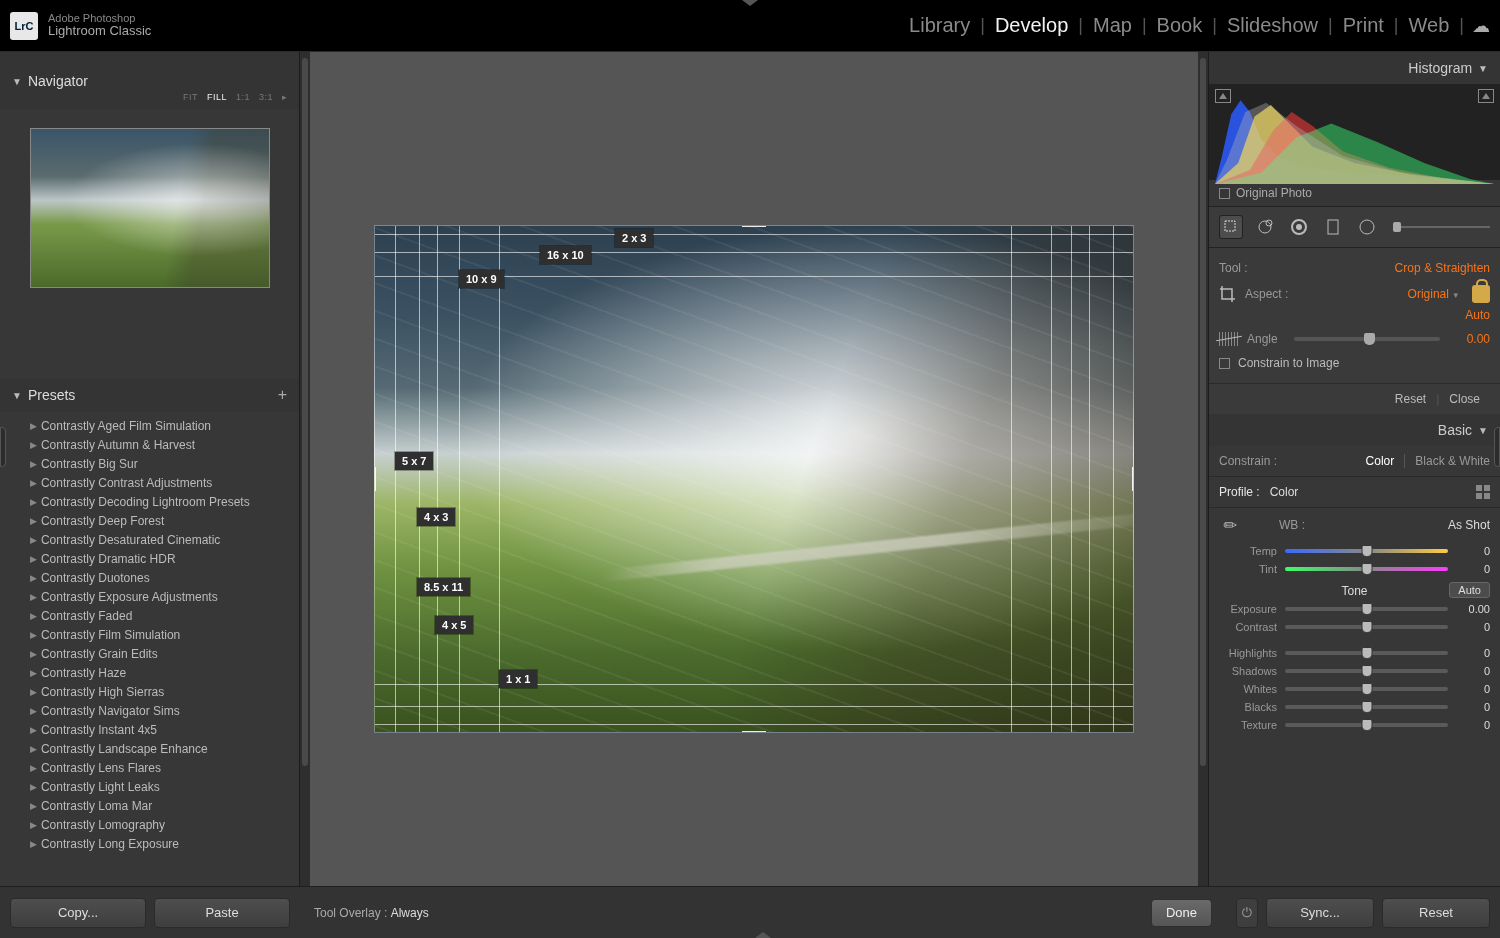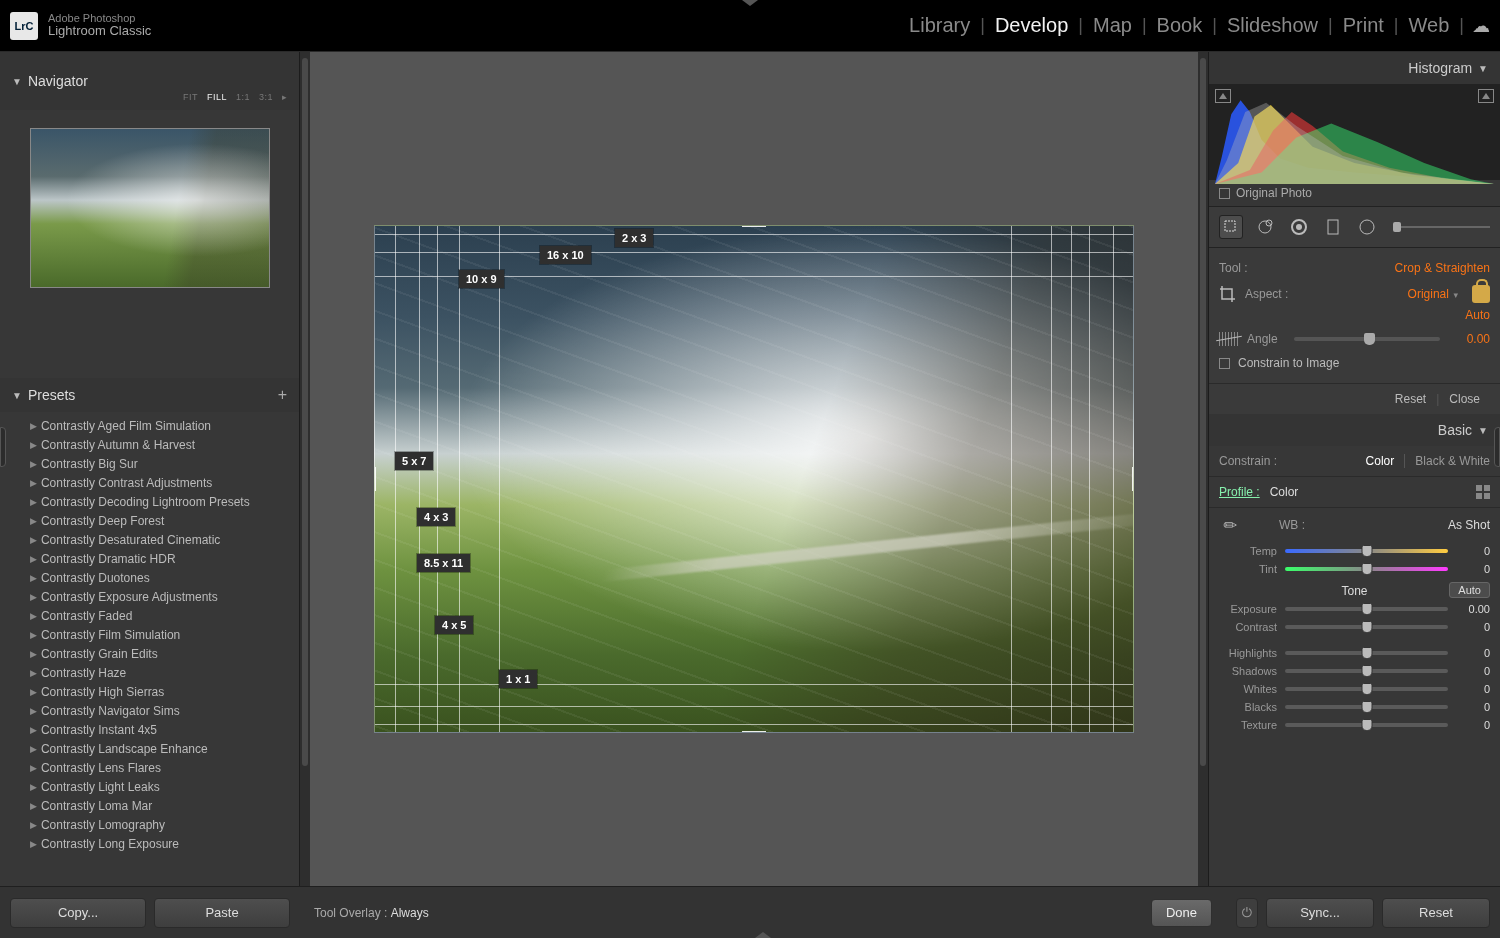--- a/index.html
+++ b/index.html
@@ -312,21 +312,21 @@
           <div class="cline ch" style="top: 26px;"></div>
           <div class="cline ch" style="top: 50px;"></div>
           <div class="cline ch" style="top: 458px;"></div>
           <div class="cline ch" style="top: 480px;"></div>
           <div class="cline ch" style="top: 498px;"></div>
           <div class="ratio-label" style="top: 3px; left: 240px;">2 x 3</div>
           <div class="ratio-label" style="top: 20px; left: 165px;">16 x 10</div>
           <div class="ratio-label" style="top: 44px; left: 84px;">10 x 9</div>
           <div class="ratio-label" style="top: 226px; left: 20px;">5 x 7</div>
           <div class="ratio-label" style="top: 282px; left: 42px;">4 x 3</div>
-          <div class="ratio-label" style="top: 328px; left: 42px;">8.5 x 11</div>
+          <div class="ratio-label" style="top: 352px; left: 42px;">8.5 x 11</div>
           <div class="ratio-label" style="top: 390px; left: 60px;">4 x 5</div>
           <div class="ratio-label" style="top: 444px; left: 124px;">1 x 1</div>
         </div>
     </div>
   </div>
 
   <div class="rail">
       <div class="thumb"></div>
     </div>
   <div class="col-right">
@@ -425,21 +425,21 @@
       <span>Basic</span>
         <span class="tri">▼</span>
     </div>
     <div class="basic-panel">
       <div class="tr-row">
         <span class="ll">Constrain :</span>
         <span class="opt">Color</span>
         <span class="opt2">Black &amp; White</span>
       </div>
       <div class="profile-row">
-        <span class="ll" style="color:#86efac;text-decoration:underline;">Profile :</span>
+        <span class="ll" style="color:#e5e5e5;">Profile :</span>
         <span style="margin-left:10px;color:#ddd;" class="dd">Color</span>
         <span class="grid4">
             <i></i>
             <i></i>
             <i></i>
             <i></i>
           </span>
       </div>
       <div class="wb-row">
         <span class="dropper">✎</span>

